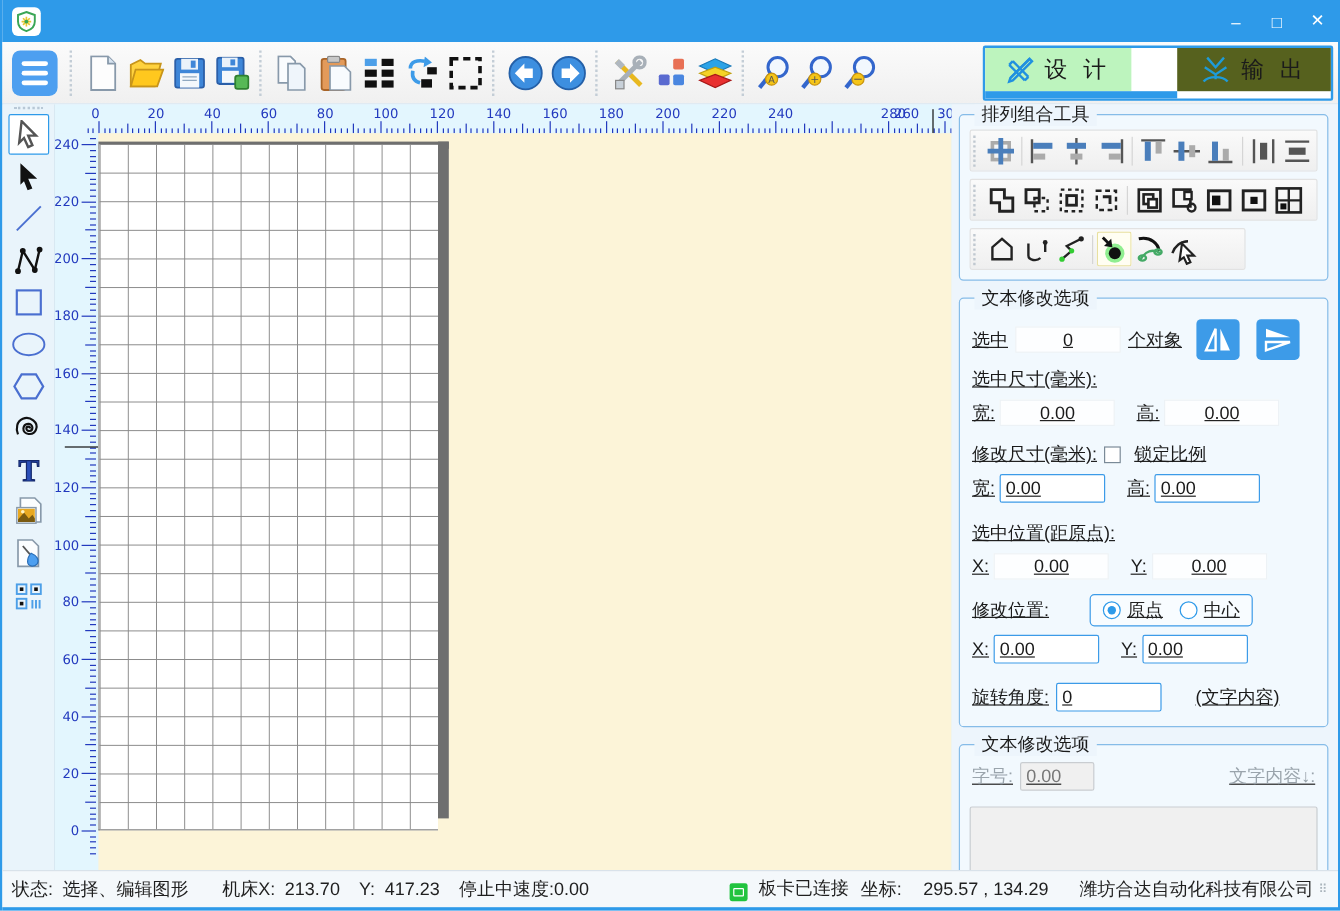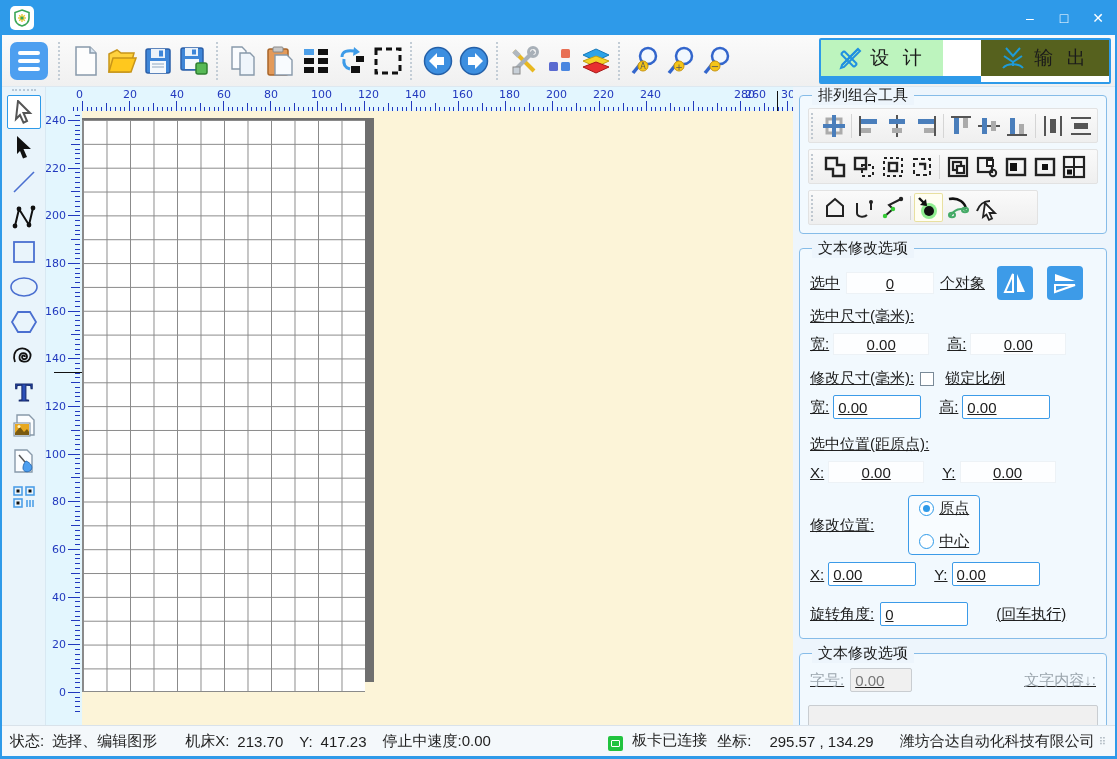--- a/index.html
+++ b/index.html
@@ -83,21 +83,21 @@
   .ro-field { background:#FDFEFF; border:1px solid #EDF2F6; text-align:center; font-size:15px;
     color:#1a1a1a; height:22px; line-height:22px; }
   .in-field { border:1px solid #3C9BE8; border-radius:2px; background:#fff; height:24px;
     font-size:15px; padding:0 4px; color:#1a1a1a; width:88px;
     font-family:"Liberation Sans","DejaVu Sans",sans-serif; }
   .blue-btn { width:36px; height:34px; background:#3D9BE8; border-radius:4px; display:flex;
     align-items:center; justify-content:center; cursor:pointer; }
   .chk { width:14px; height:14px; border:1px solid #7A8A98; background:#fff; display:inline-block;
     vertical-align:-2px; margin-right:5px; cursor:pointer; }
   .radio-group { border:1px solid #3C9BE8; border-radius:4px; display:flex; align-items:center;
-    gap:14px; padding:3px 10px; background:#F8FCFF;flex-direction:column; }
+    gap:14px; padding:3px 10px; background:#F8FCFF; }
   .radio { display:flex; align-items:center; gap:5px; font-size:15px; cursor:pointer; }
   .rdot { width:15px; height:15px; border:1px solid #2E9AE9; border-radius:50%; position:relative; background:#fff; }
   .rdot.on::after { content:""; position:absolute; left:3px; top:3px; width:7px; height:7px;
     border-radius:50%; background:#2E9AE9; }
   .disabled-label { color:#9AA4AC; }
   .dis-field { border:1px solid #C9CDD1; border-radius:2px; background:#F0F0F0; height:24px;
     font-size:15px; padding:0 4px; color:#777; width:62px; }
   .text-area { width:100%; height:56px; background:#F0F0F0; border:1px solid #C9CDD1;
     border-radius:2px; resize:none; margin-top:6px; }
 
@@ -972,21 +972,21 @@
         <div class="frow" style="gap:4px;">
           <span class="flabel">X:</span>
           <input class="in-field" value="0.00" style="">
           <span class="flabel" style="margin-left:14px;">Y:</span>
           <input class="in-field" value="0.00" style="">
         </div>
 
         <div class="frow" style="gap:6px; margin-top:16px; margin-bottom:4px;">
           <span class="flabel">旋转角度:</span>
           <input class="in-field" style="width: 88px;" value="0">
-          <span class="flabel" style="margin-left:22px;">(回车执行)</span>
+          <span class="flabel" style="margin-left:22px;">(文字内容)</span>
         </div>
       </div>
 
       <div class="groupbox">
         <div class="gb-title">文本修改选项</div>
         <div class="frow" style="gap:6px; margin-top:4px;">
           <span class="flabel disabled-label">字号:</span>
           <input class="dis-field" disabled="" value="0.00" style="">
           <span class="flabel disabled-label" style="margin-left:auto;">文字内容↓:</span>
         </div>

